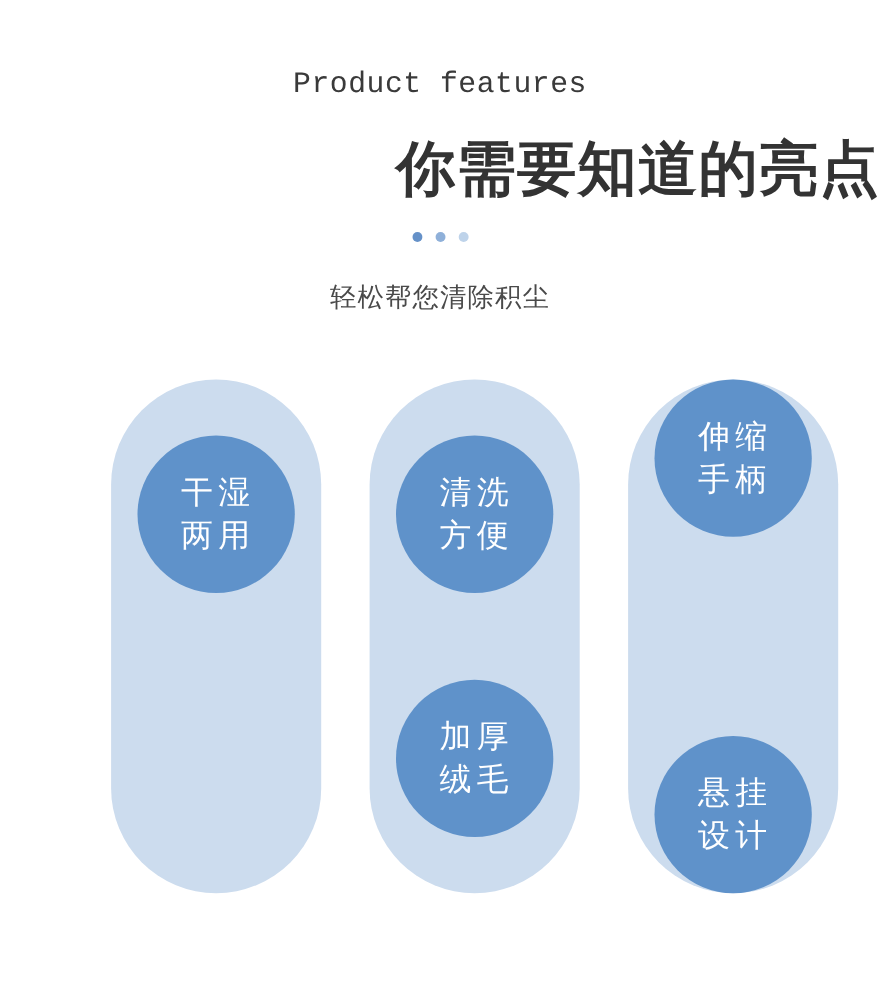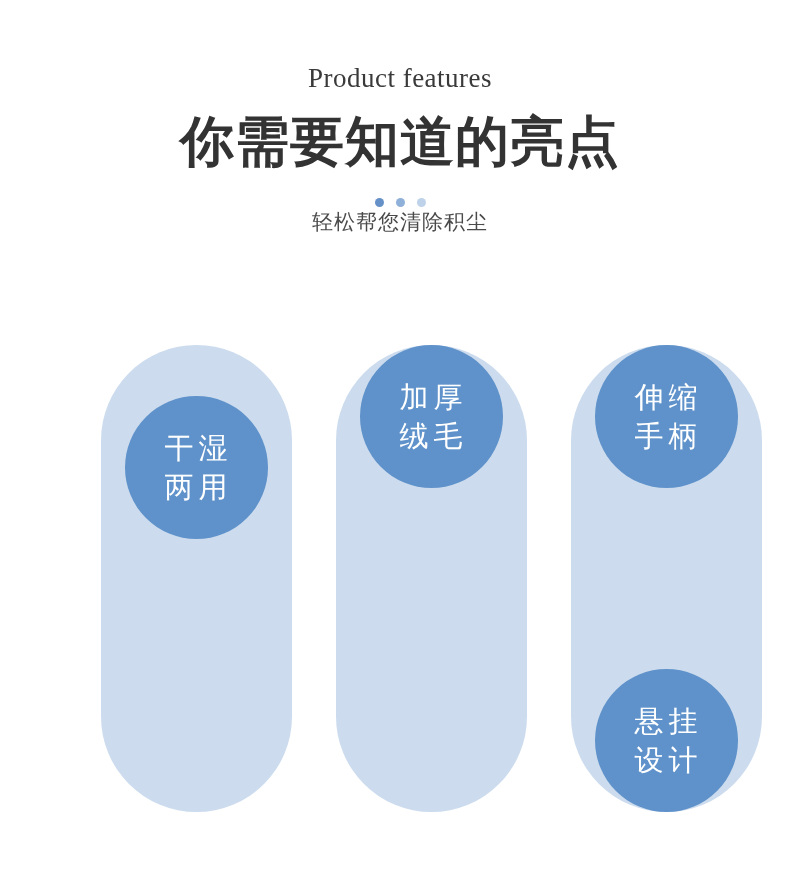--- a/index.html
+++ b/index.html
@@ -31,31 +31,32 @@
     text-align: center;
   }
 
   .eyebrow {
     margin-top: 62px;
     font-size: 27px;
     font-weight: 400;
     color: #3a3a3a;
     letter-spacing: 0.5px;
     line-height: 1.2;
-    font-family: Liberation Serif, serif;
+    font-family: Liberation Mono, monospace;
   }
 
   .headline {
-    margin-top: 16px;
+    margin-top: 29px;
     font-size: 54px;
     font-weight: 700;
     color: #333333;
     letter-spacing: 1px;
     line-height: 1.15;
     font-family: "Liberation Sans", "DejaVu Sans", sans-serif;
+    text-align: right;
   }
 
   .dots {
     margin-top: 24px;
     display: flex;
     justify-content: center;
     align-items: center;
     gap: 12px;
     height: 12px;
   }
@@ -63,21 +64,22 @@
     width: 9px;
     height: 9px;
     border-radius: 50%;
     display: block;
   }
   .dot-1 { background: #6591c8; }
   .dot-2 { background: #8fb0d9; }
   .dot-3 { background: #bed3ea; }
 
   .subtitle {
-    font-size: 21px;
+    margin-top: 34px;
+    font-size: 24px;
     font-weight: 400;
     color: #4a4a4a;
     letter-spacing: 1px;
     line-height: 1.3;
   }
 
   
   .features {
     position: absolute;
     top: 345px;
@@ -149,20 +151,24 @@
   <div class="features">
 
     <div class="pill">
       <div class="circle circle-top">
         <span class="circle-line">干湿</span>
         <span class="circle-line">两用</span>
       </div>
     </div>
 
     <div class="pill">
+      <div class="circle circle-top">
+        <span class="circle-line">清洗</span>
+        <span class="circle-line">方便</span>
+      </div>
       <div class="circle circle-bottom">
         <span class="circle-line">加厚</span>
         <span class="circle-line">绒毛</span>
       </div>
     </div>
 
     <div class="pill">
       <div class="circle circle-bottom">
         <span class="circle-line">伸缩</span>
         <span class="circle-line">手柄</span>

